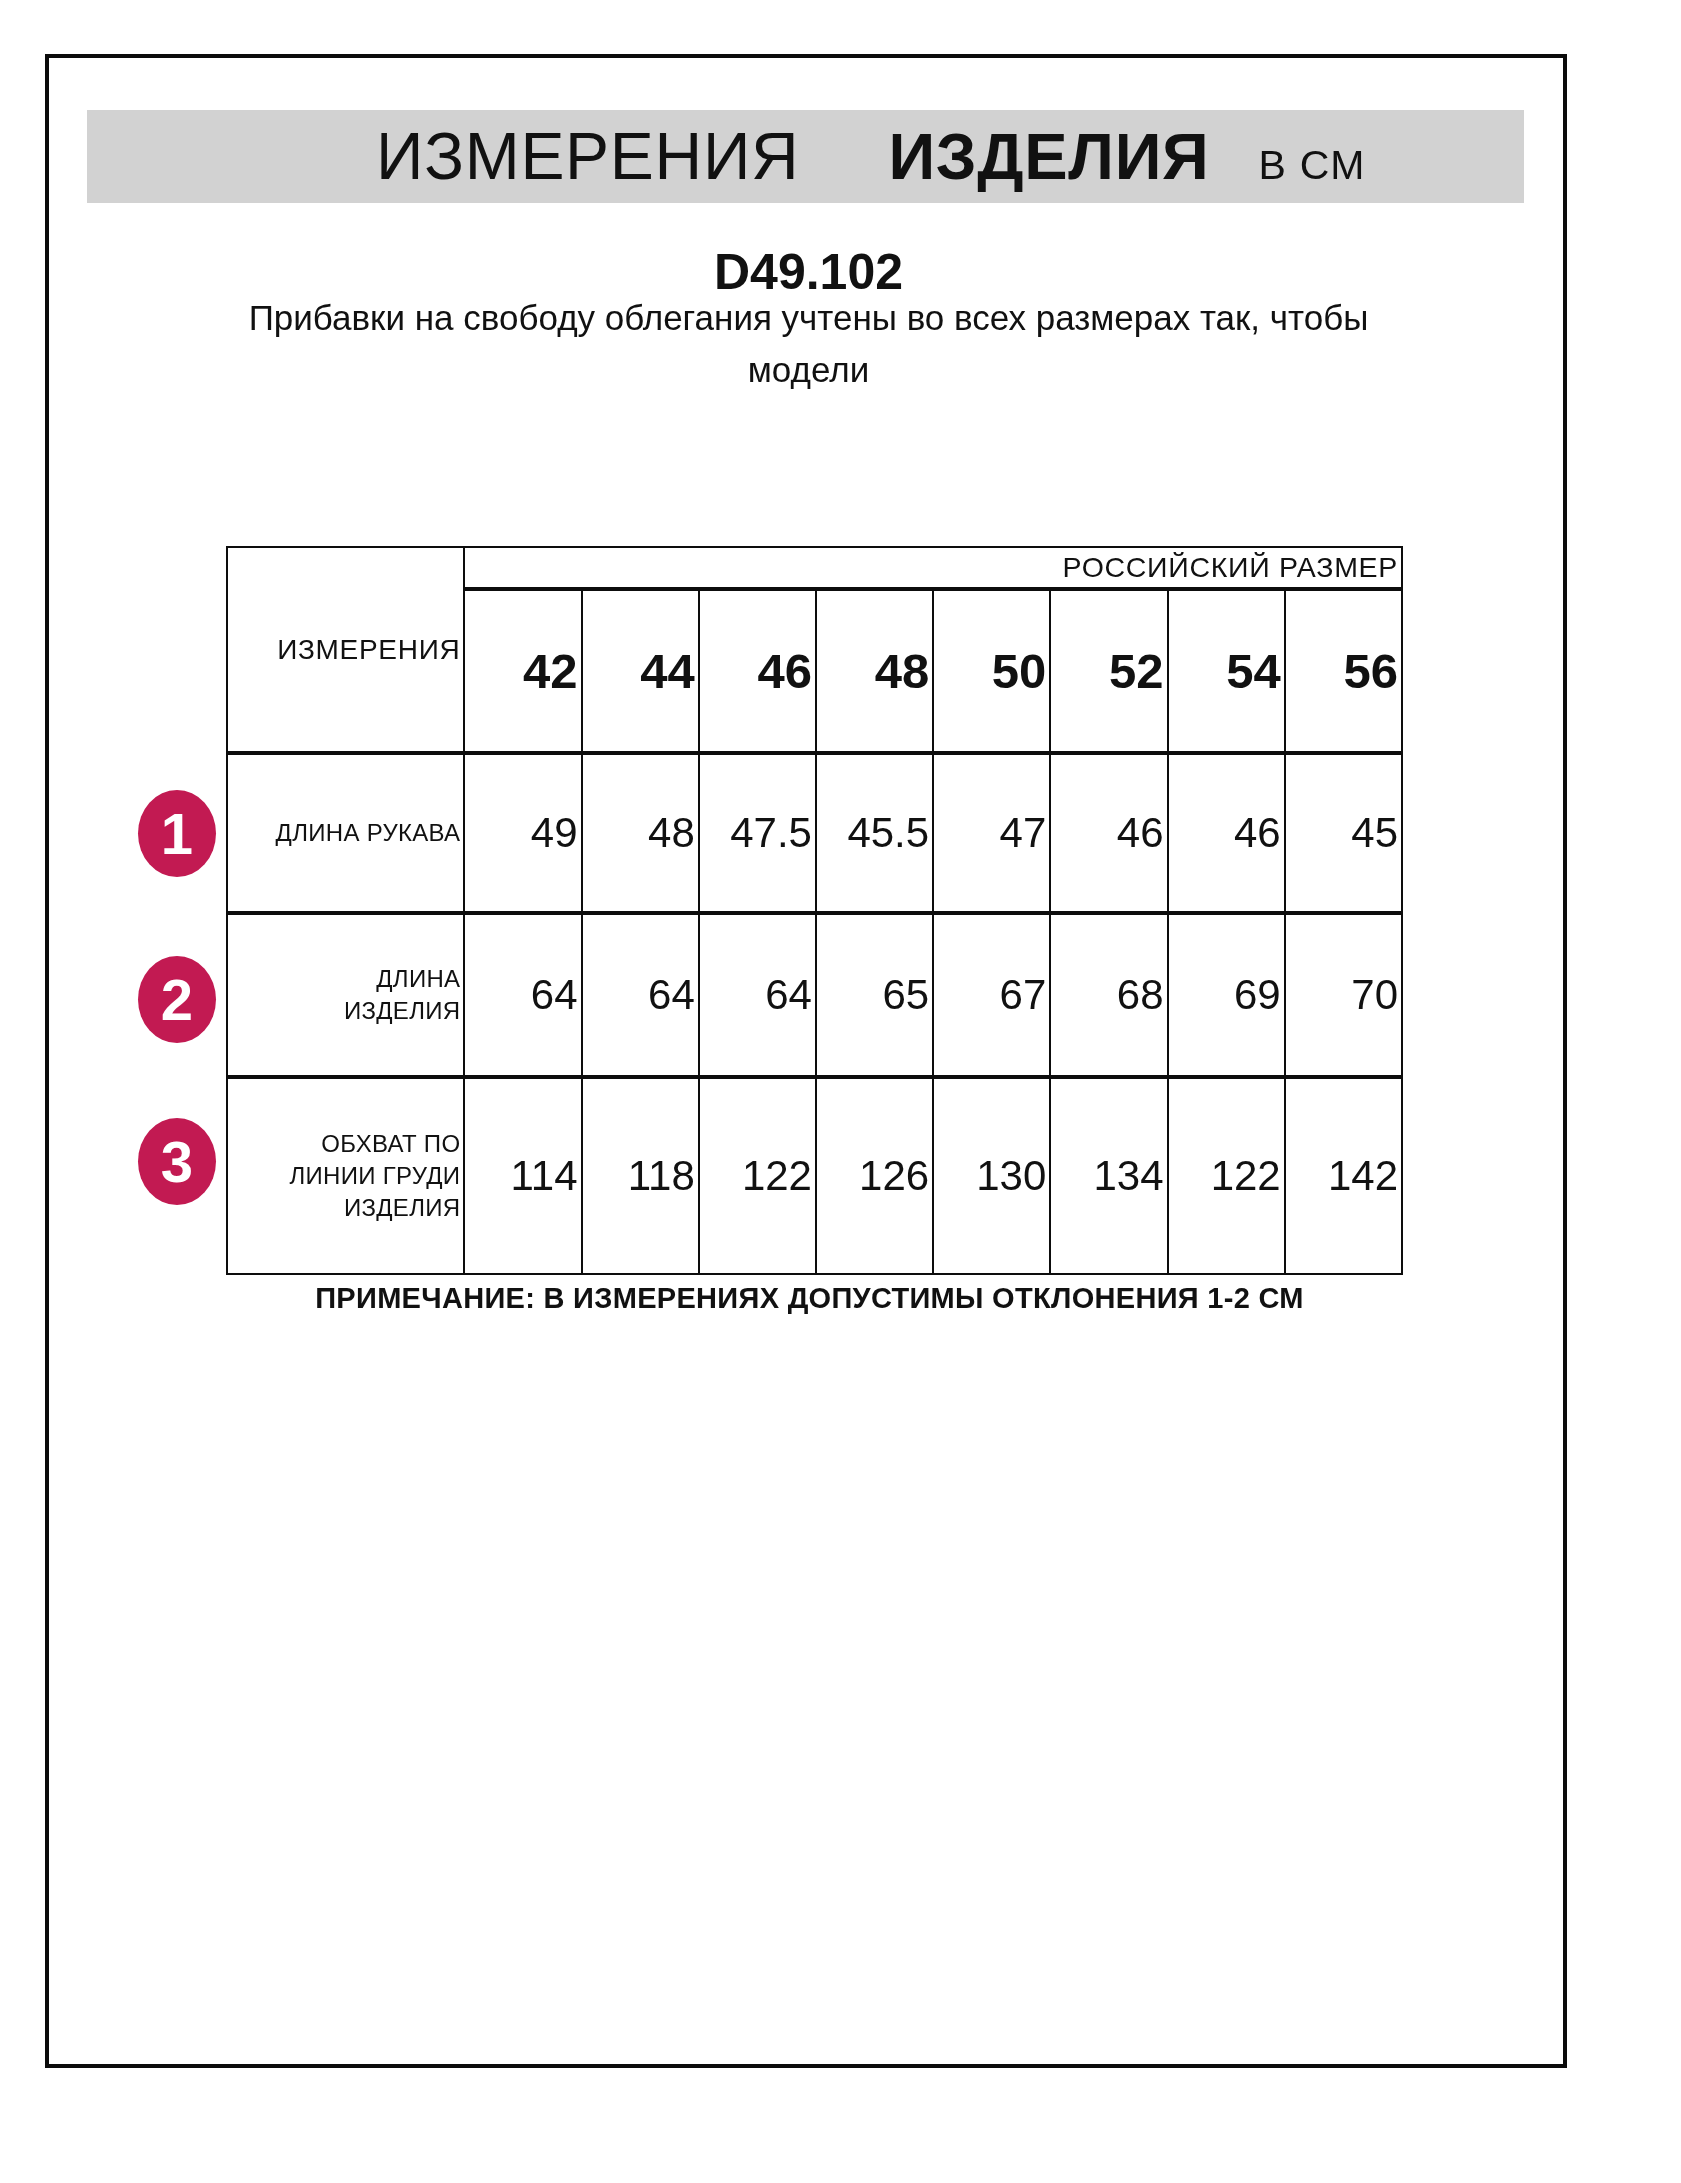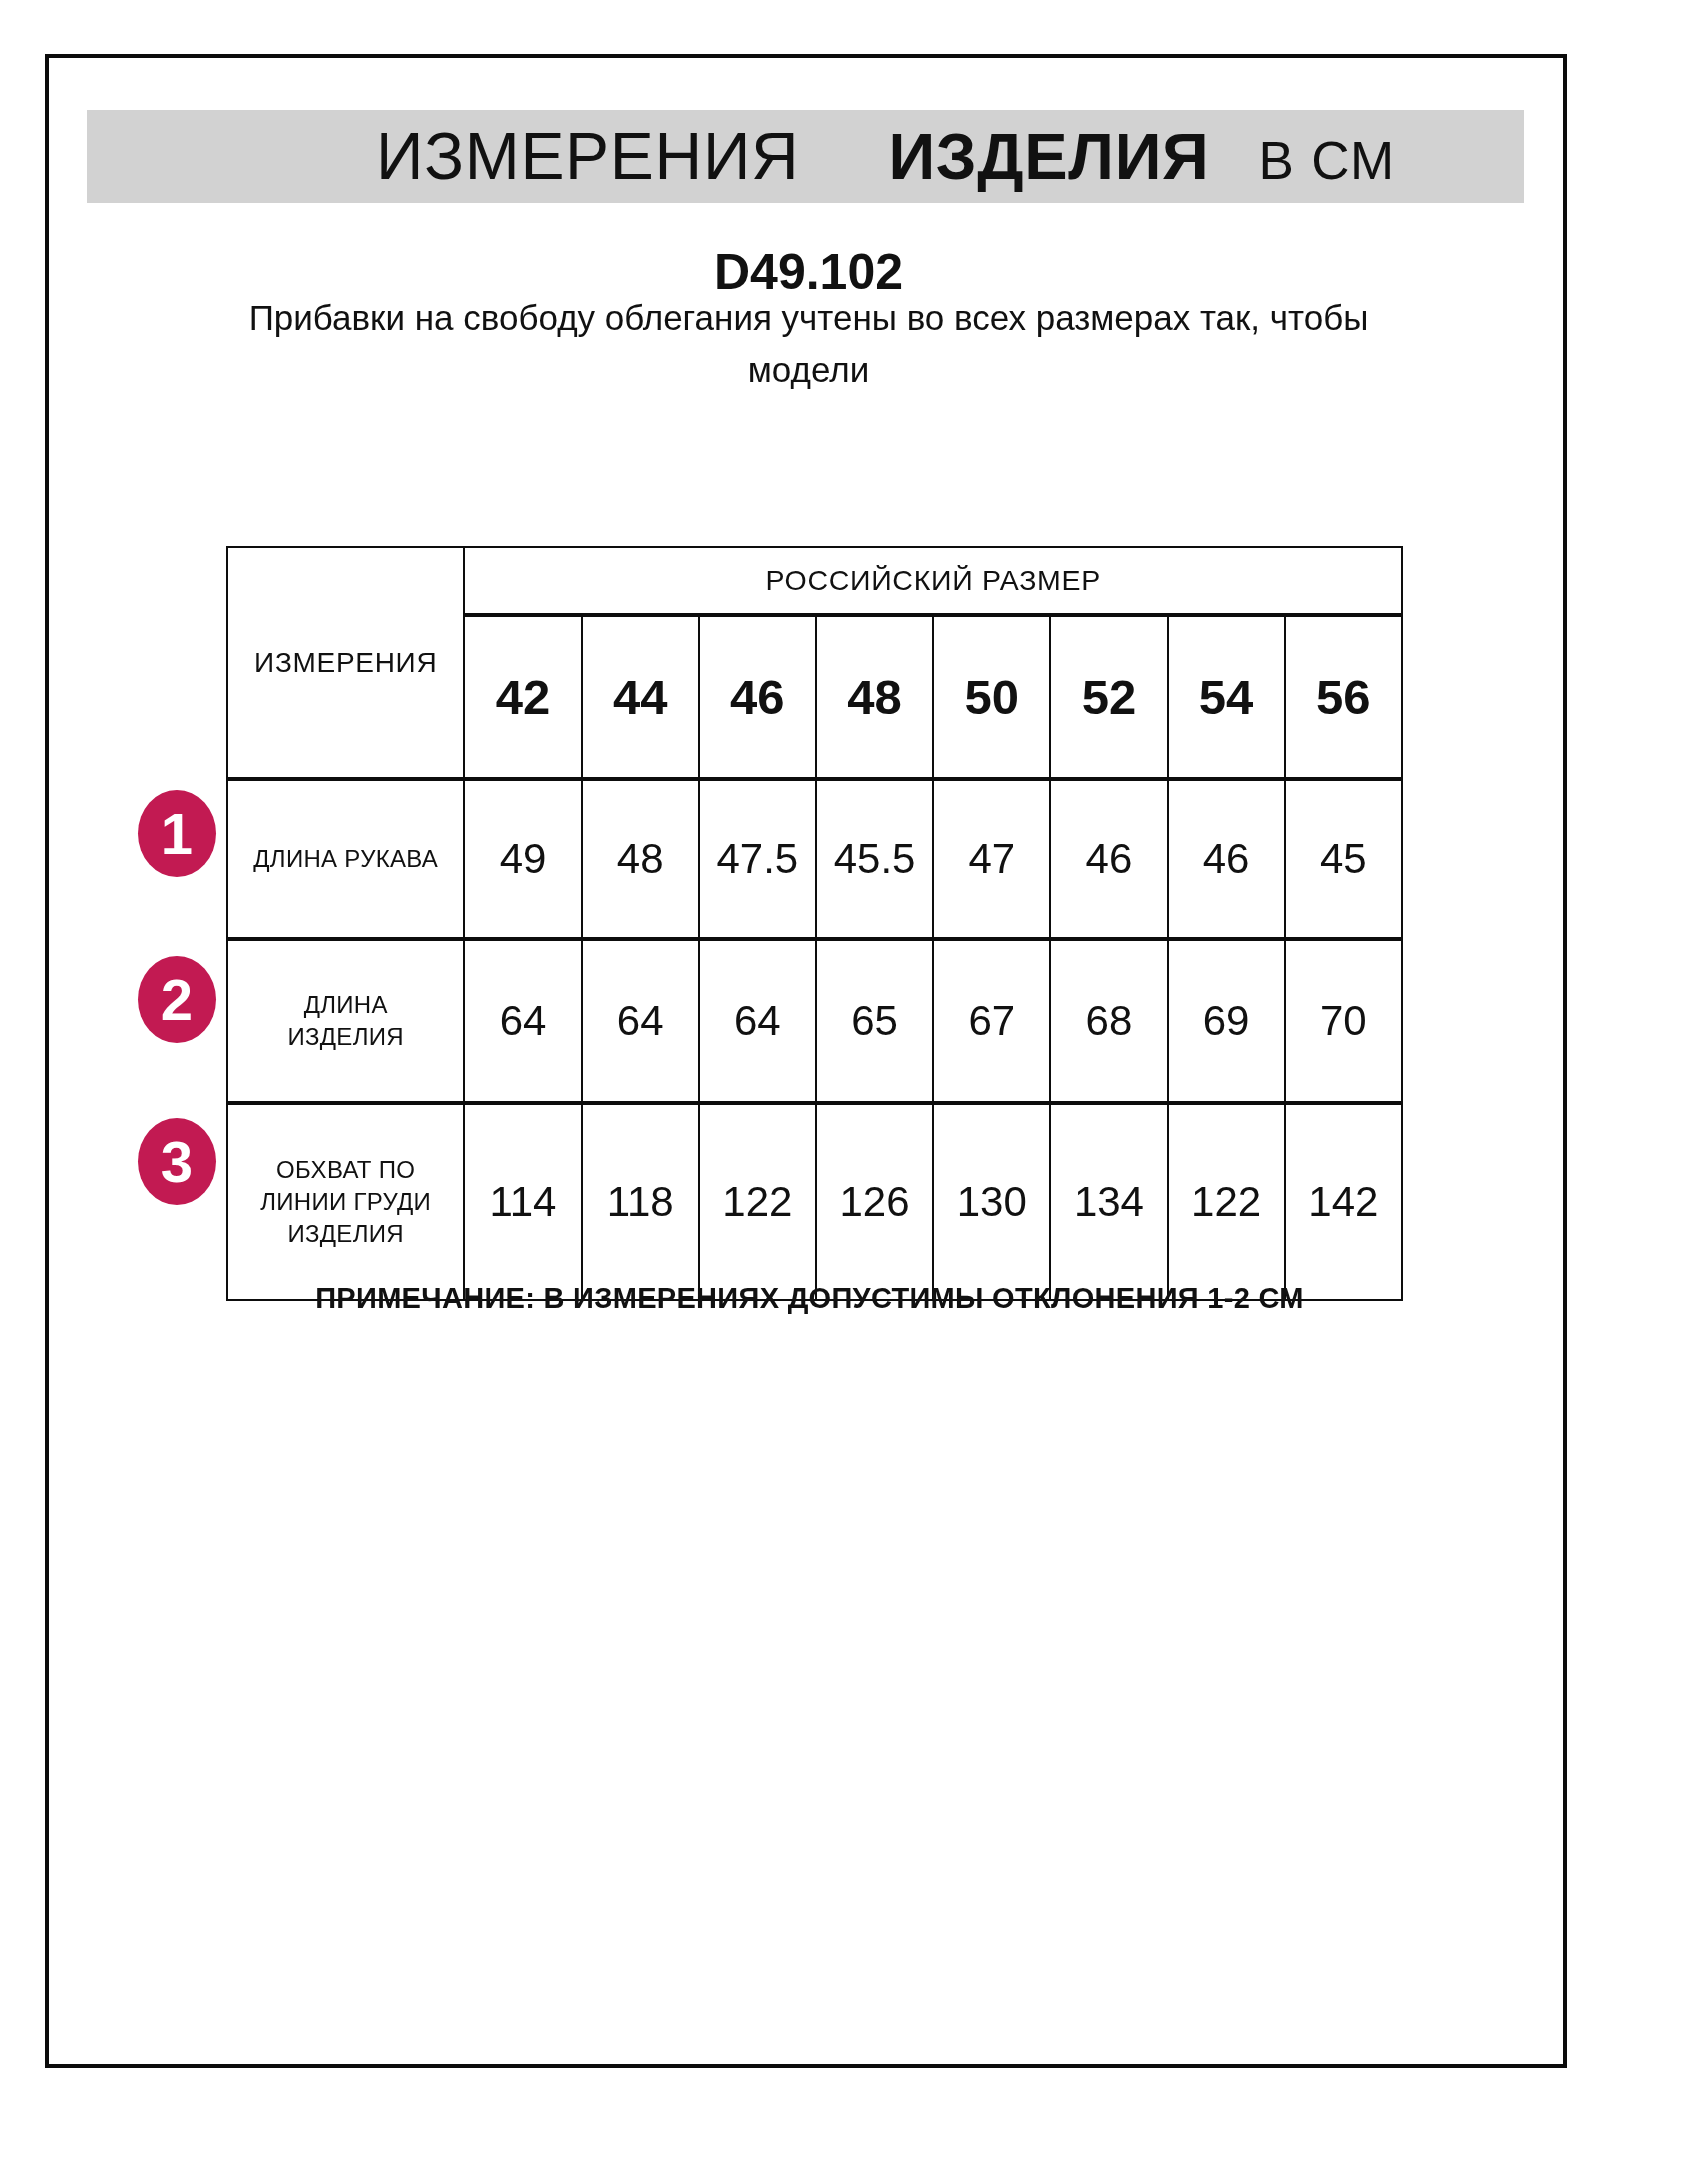--- a/index.html
+++ b/index.html
@@ -12,41 +12,41 @@
     position:absolute;left:45px;top:54px;width:1522px;height:2014px;
     border:4px solid #0b0b0b;box-sizing:border-box;background:#ffffff;
   }
   .header-band{
     position:absolute;left:87px;top:110px;width:1437px;height:93px;
     background:#d2d2d2;display:flex;align-items:baseline;
     padding-left:289px;box-sizing:border-box;white-space:nowrap;
   }
   .band-word-1{font-size:66px;font-weight:400;line-height:93px;letter-spacing:0.7px;}
   .band-word-2{font-size:65px;font-weight:700;margin-left:89px;letter-spacing:0.7px;}
-  .band-units{font-size:53px;font-weight:400;margin-left:49px;letter-spacing:1.3px;}
+  .band-units{font-size:41px;font-weight:400;margin-left:49px;letter-spacing:1.3px;}
   .article{
     position:absolute;left:113px;top:242px;width:1391px;
     text-align:center;font-size:50px;line-height:61px;font-weight:700;
   }
   .subtitle{
     position:absolute;left:113px;top:292px;width:1391px;
     text-align:center;font-size:35px;line-height:52px;font-weight:400;
   }
   .note{
     position:absolute;left:114px;top:1282px;width:1391px;
     text-align:center;font-size:29px;font-weight:700;letter-spacing:0.3px;
   }
   table.size-table{
     position:absolute;left:226px;top:546px;width:1177px;
     border-collapse:collapse;table-layout:fixed;
     border:2.6px solid #0d0d0d;
   }
   table.size-table td{
-    border:2px solid #0d0d0d;text-align:center;vertical-align:middle;
-    padding:16px;overflow:hidden;margin-left:48px;
+    border:2px solid #0d0d0d;text-align:right;vertical-align:middle;
+    padding:3px;overflow:hidden;margin-left:48px;
   }
   col.col-label{width:237px;}
   col.col-size{width:117px;}
   tr.r-group{height:37px;}
   tr.r-sizes{height:164px;}
   tr.rb1{height:160px;}
   tr.rb2{height:164px;}
   tr.rb3{height:197px;}
   td.c-corner{font-size:28px;letter-spacing:0.7px;}
   td.c-group{font-size:28.5px;letter-spacing:0.7px;}

